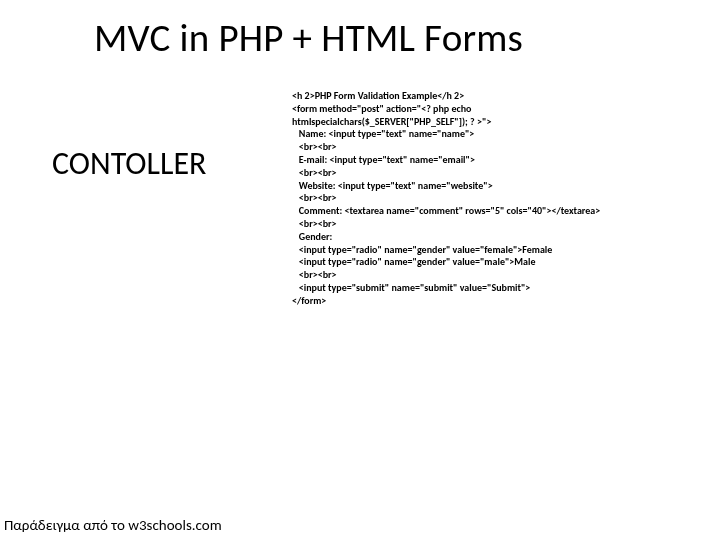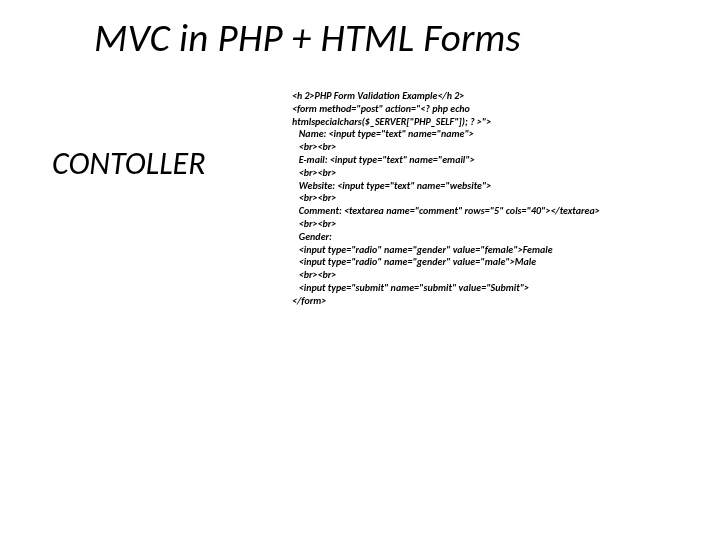--- a/index.html
+++ b/index.html
@@ -10,21 +10,20 @@
     background: #fff;
     font-family: Calibri, "Segoe UI", Arial, sans-serif;
     color: #000;
     overflow: hidden;
   }
   .slide {
     position: relative;
     width: 720px;
     height: 540px;
     box-sizing: border-box;
-    font-style: italic;
   }
   .title {
     position: absolute;
     top: 14px;
     left: 94px;
     font-size: 39px;
     font-weight: 400;
     letter-spacing: 0.2px;
   }
   .label {
@@ -56,13 +55,14 @@
 </head>
 <body>
 
 <div class="slide">
   <div class="title">MVC in PHP + HTML Forms</div>
 
   <div class="label">CONTOLLER</div>
 
   <div id="code" class="code"><div>&lt;h 2&gt;PHP Form Validation Example&lt;/h 2&gt;</div><div>&lt;form method="post" action="&lt;? php echo</div><div>htmlspecialchars($_SERVER["PHP_SELF"]); ? &gt;"&gt;</div><div>   Name: &lt;input type="text" name="name"&gt;</div><div>   &lt;br&gt;&lt;br&gt;</div><div>   E-mail: &lt;input type="text" name="email"&gt;</div><div>   &lt;br&gt;&lt;br&gt;</div><div>   Website: &lt;input type="text" name="website"&gt;</div><div>   &lt;br&gt;&lt;br&gt;</div><div>   Comment: &lt;textarea name="comment" rows="5" cols="40"&gt;&lt;/textarea&gt;</div><div>   &lt;br&gt;&lt;br&gt;</div><div>   Gender:</div><div>   &lt;input type="radio" name="gender" value="female"&gt;Female</div><div>   &lt;input type="radio" name="gender" value="male"&gt;Male</div><div>   &lt;br&gt;&lt;br&gt;</div><div>   &lt;input type="submit" name="submit" value="Submit"&gt;</div><div>&lt;/form&gt;</div></div>
 
+  <div class="caption">Παράδειγμα από το w3schools.com</div>
 </div>
 
 </body></html>

